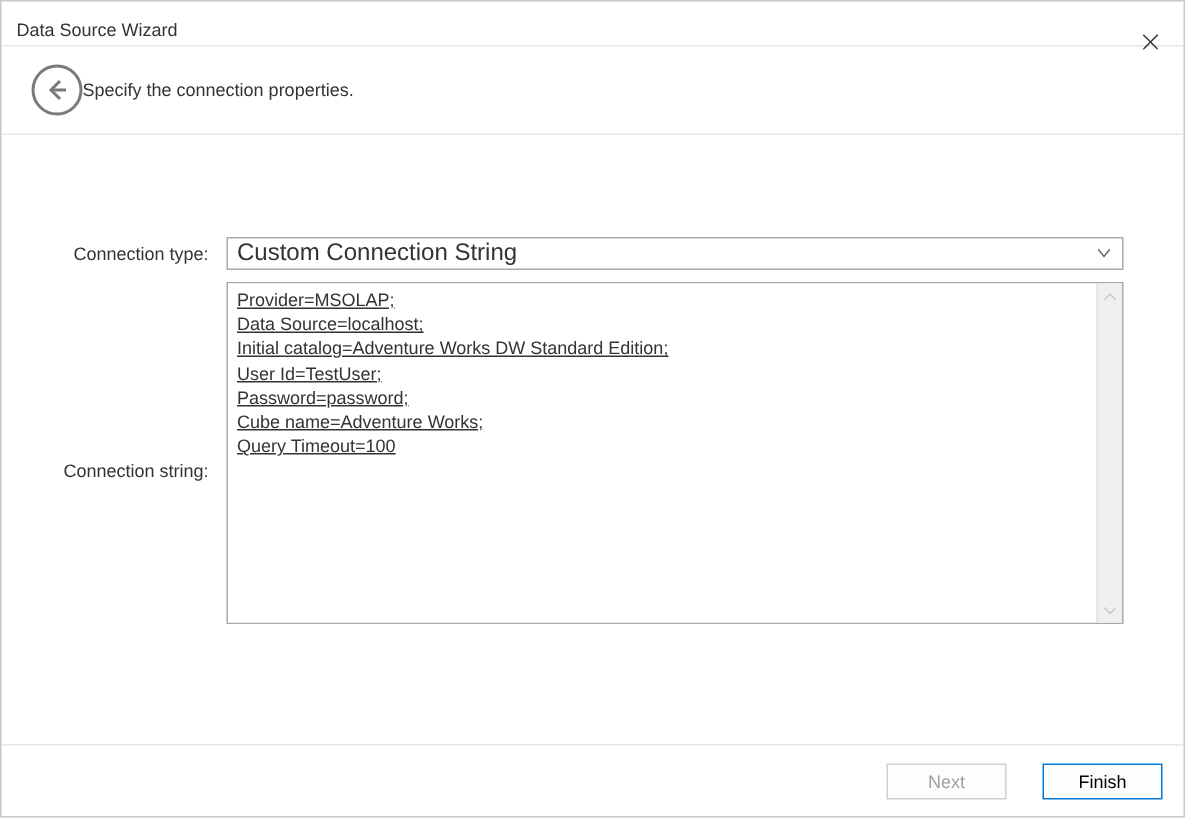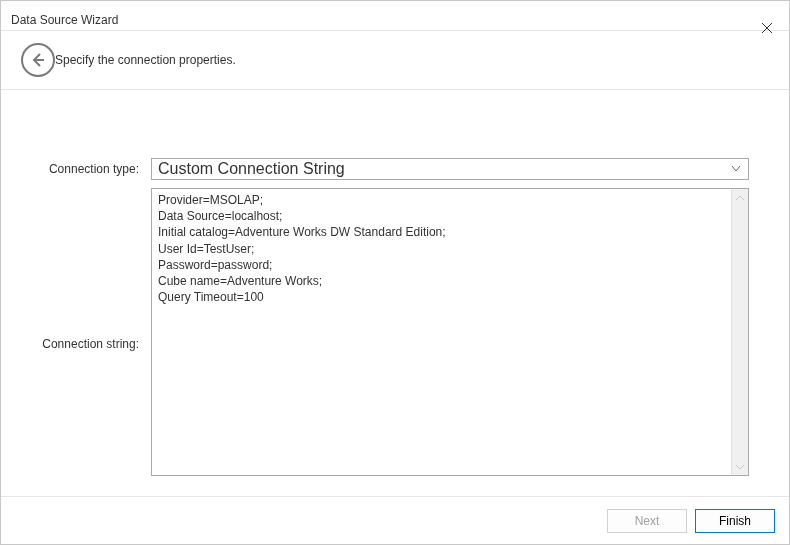--- a/index.html
+++ b/index.html
@@ -111,24 +111,25 @@
       align-items: center;
       justify-content: center;
     }
     .combo-arrow svg {
       width: 8px;
       height: 6px;
     }
     .textarea-wrap {
       flex: 1;
       position: relative;
-      height: 288px;
+      height: 228px;
       border: 1px solid #a9a9a9;
       background: #fff;
       display: flex;
+      text-decoration: underline;
     }
     .textarea {
       flex: 1;
       border: none;
       resize: none;
       padding: 3px 6px;
       font-family: "Segoe UI", Tahoma, sans-serif;
       font-size: 12px;
       line-height: 1.35;
       white-space: pre;
@@ -159,21 +160,21 @@
       position: absolute;
       bottom: 0;
       left: 0;
       right: 0;
       height: 48px;
       border-top: 1px solid #e6e6e6;
       display: flex;
       align-items: center;
       justify-content: flex-end;
       padding: 0 14px;
-      gap: 8px;
+      gap: 24px;
     }
     .btn {
       min-width: 80px;
       height: 24px;
       border: 1px solid #adadad;
       background: #fdfdfd;
       font-size: 12px;
       font-family: inherit;
       cursor: pointer;
       display: flex;

